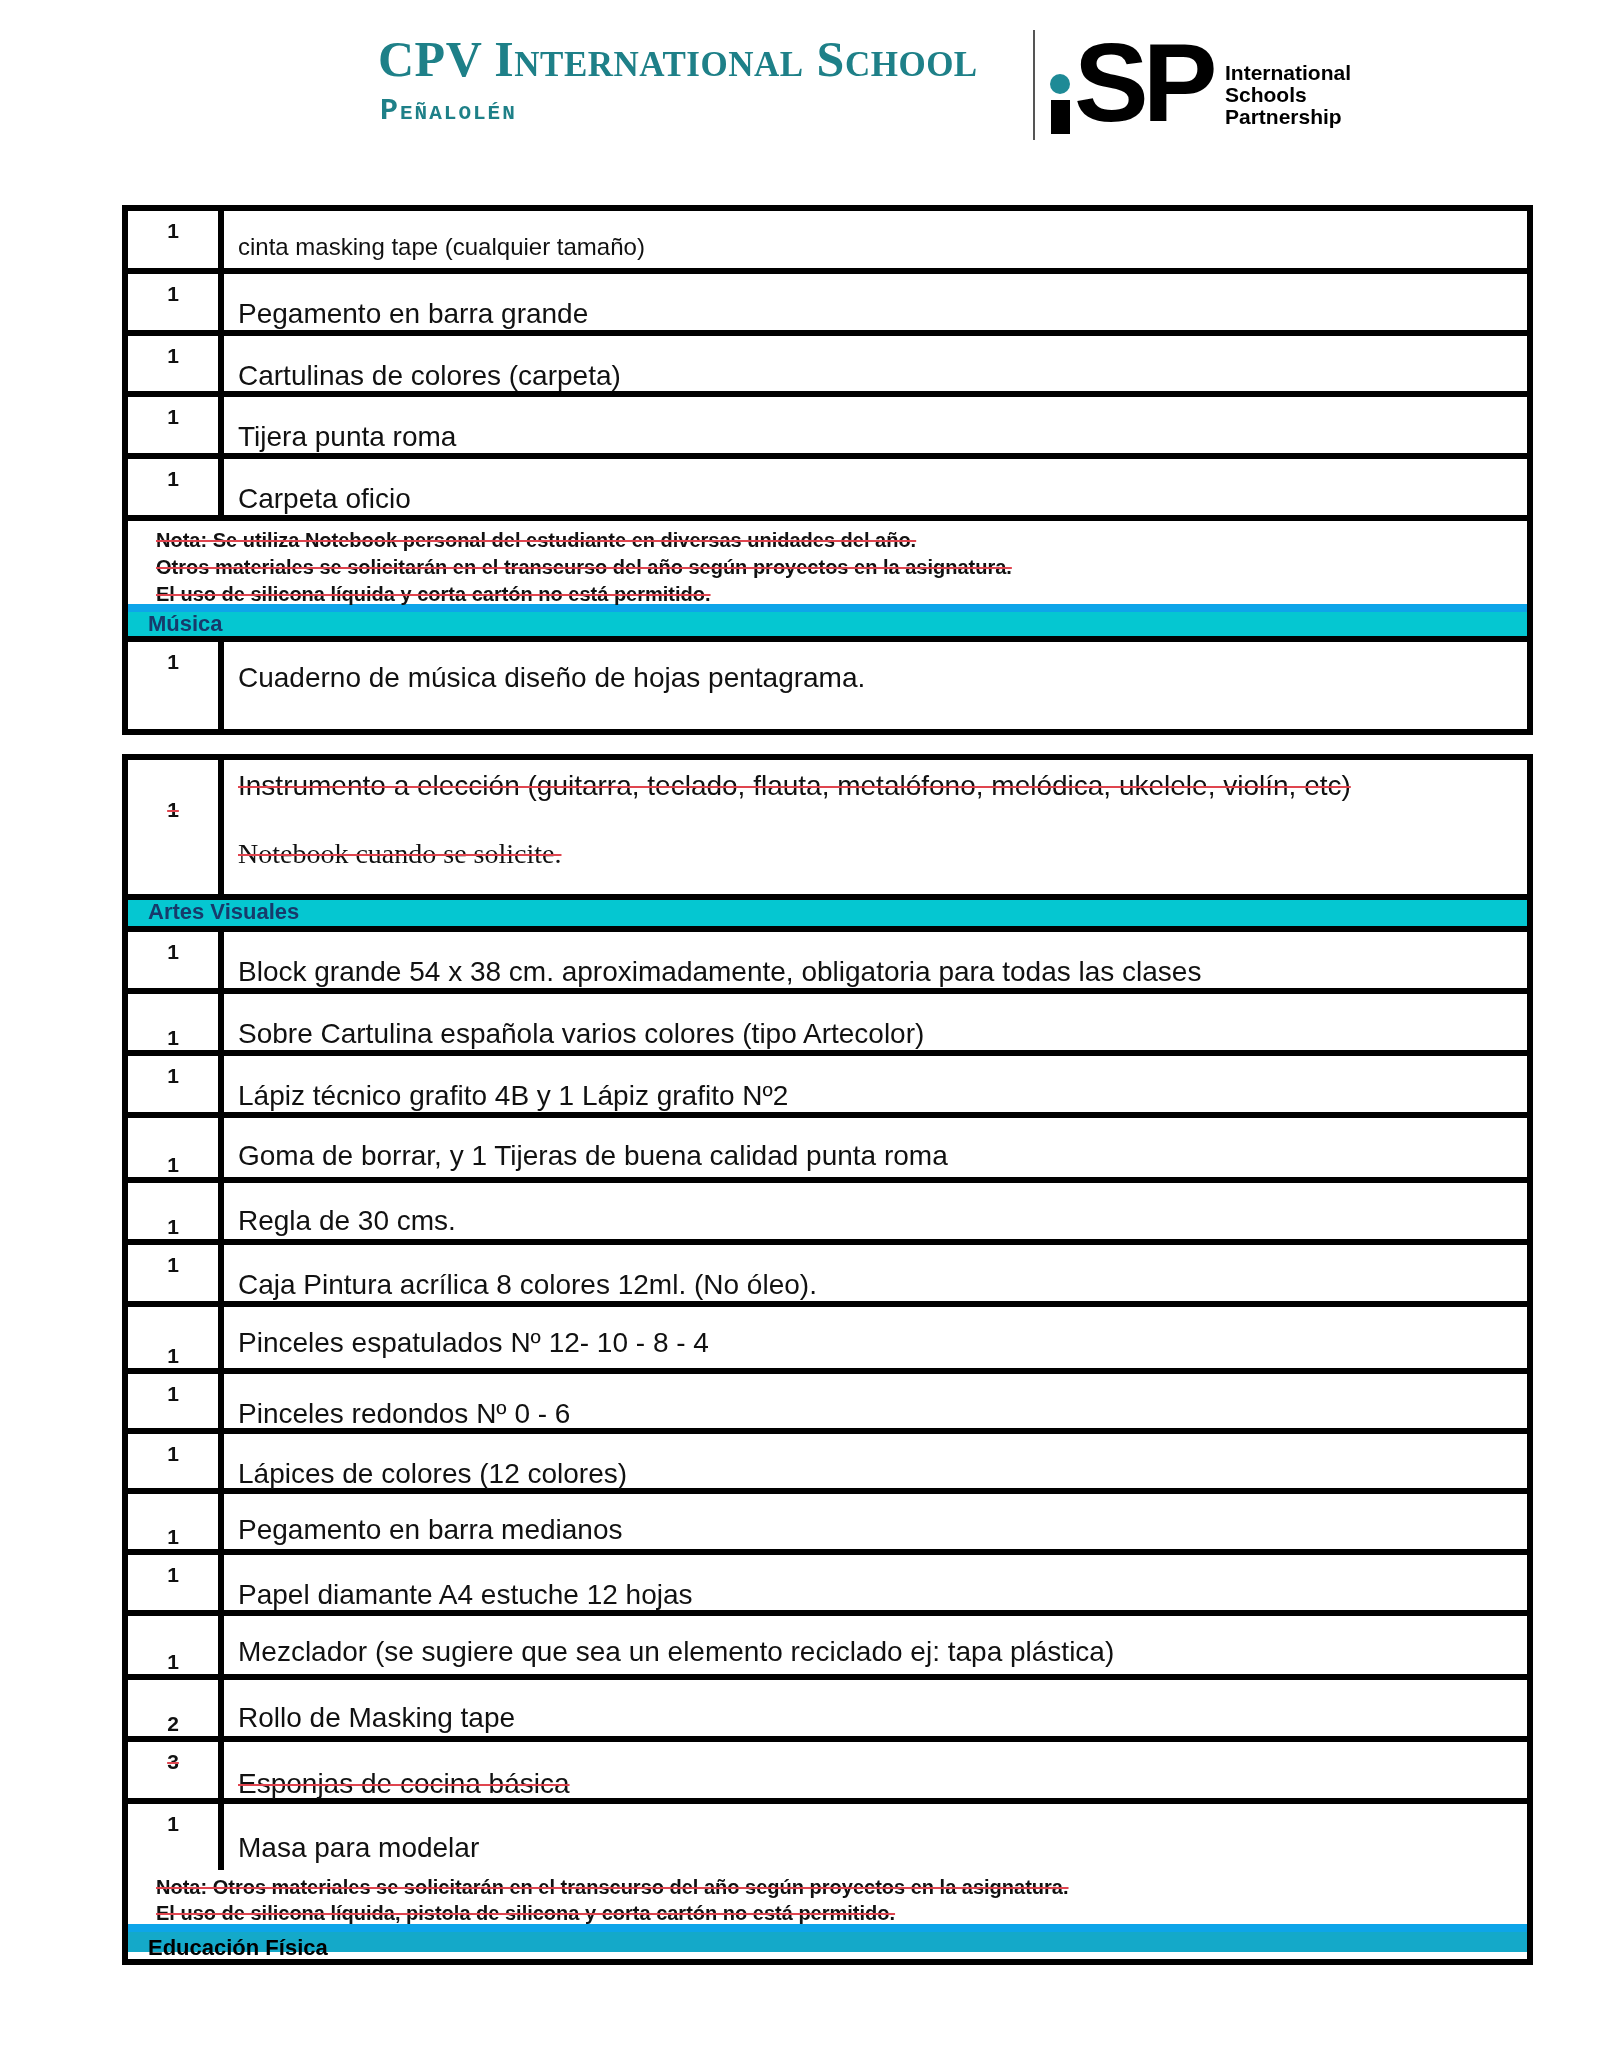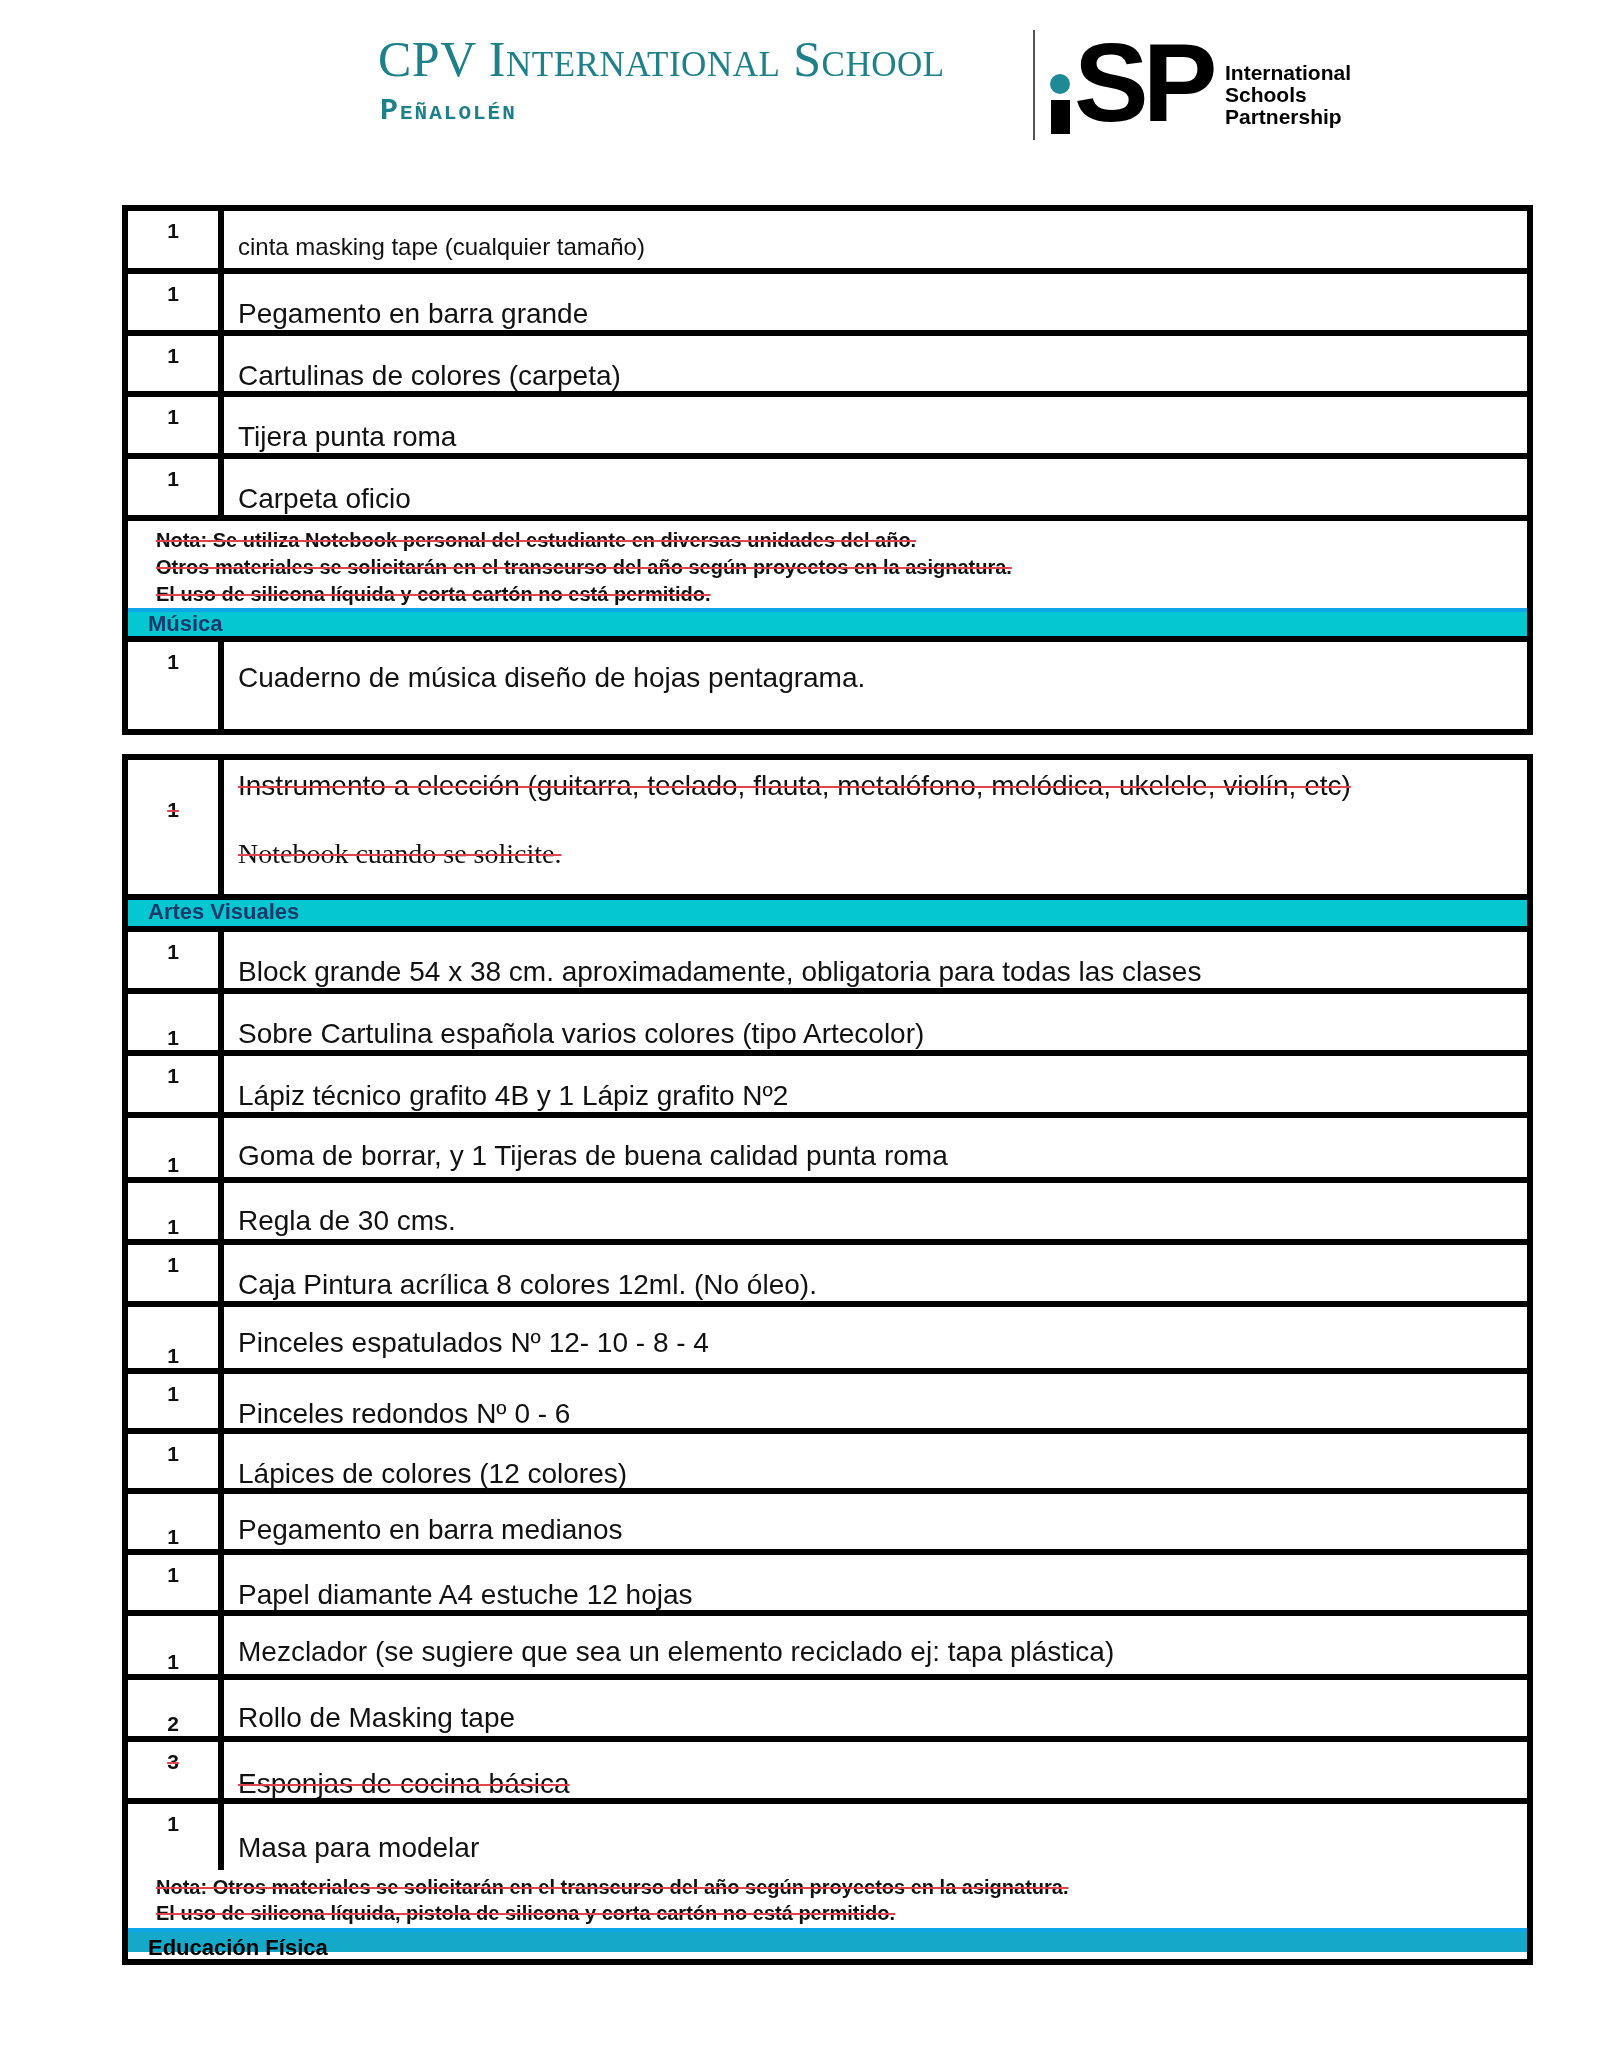--- a/index.html
+++ b/index.html
@@ -1,19 +1,19 @@
 <!DOCTYPE html>
 <html><head>
 <meta charset="utf-8">
 <style>
   html, body { margin: 0; padding: 0; background: #ffffff; }
   body { width: 1597px; height: 2048px; position: relative; overflow: hidden; font-family: "Liberation Sans", "DejaVu Sans", sans-serif; color: #111; }
 
   
-  .school-title { position: absolute; left: 378px; top: 30px; font-family: "Liberation Serif", "DejaVu Serif", serif; color: #1e8088; font-weight: normal; font-size: 50px; letter-spacing: 0.5px; font-variant: small-caps; white-space: nowrap; }
+  .school-title { position: absolute; left: 378px; top: 30px; font-family: "Liberation Serif", "DejaVu Serif", serif; color: #1e8088; font-weight: bold; font-size: 50px; letter-spacing: 0.5px; font-variant: small-caps; white-space: nowrap; }
   .school-sub { position: absolute; left: 380px; top: 94px; font-family: Liberation Mono, monospace; color: #1e8088; font-weight: bold; font-size: 30px; letter-spacing: 2px; font-variant: small-caps; white-space: nowrap; }
   .logo-divider { position: absolute; left: 1033px; top: 30px; width: 2px; height: 110px; background: #555; }
   .isp-mark { position: absolute; left: 1050px; top: 36px; height: 100px; width: 180px; }
   .isp-dot { position: absolute; left: 0px; top: 38px; width: 20px; height: 20px; border-radius: 50%; background: #1e8a96; }
   .isp-istem { position: absolute; left: 1px; top: 64px; width: 19px; height: 34px; background: #000; }
   .isp-letters { position: absolute; left: 24px; top: -8px; font-family: "Liberation Sans", sans-serif; font-weight: bold; font-size: 112px; line-height: 110px; color: #000; letter-spacing: -6px; }
   .isp-text { position: absolute; left: 1225px; top: 62px; font-family: "Liberation Sans", sans-serif; font-weight: bold; font-size: 21px; line-height: 22px; color: #000; }
 
   
   .tbl { position: absolute; left: 122px; width: 1411px; border: 6px solid #000; box-sizing: border-box; background: #fff; }
@@ -21,21 +21,21 @@
   .row:last-child { border-bottom: none; }
   .qty { position: absolute; left: 0; top: 0; bottom: 0; width: 90px; border-right: 6px solid #000; box-sizing: content-box; font-weight: bold; font-size: 21px; text-align: center; }
   .qty span { position: absolute; left: 0; right: 0; }
   .qty.top span { top: 8px; }
   .qty.bottom span { bottom: 0px; }
   .qty.mid span { top: 50%; transform: translateY(-50%); }
   .desc { position: absolute; left: 110px; right: 10px; font-size: 28px; white-space: nowrap; }
   .desc.l1 { top: 24px; }
   .strike { text-decoration: line-through; text-decoration-color: #e0454f; text-decoration-thickness: 2px; }
 
-  .note { position: absolute; left: 0; right: 0; border-bottom: 4px solid #0ea5e9; box-sizing: border-box; padding-left: 28px; font-weight: bold; font-size: 20px; line-height: 27px; }
+  .note { position: absolute; left: 0; right: 0; border-bottom: 8px solid #0ea5e9; box-sizing: border-box; padding-left: 28px; font-weight: bold; font-size: 20px; line-height: 27px; }
   .note div { white-space: nowrap; }
 
   .section { position: absolute; left: 0; right: 0; background: #05c7d1; border-bottom: 6px solid #000; box-sizing: border-box; color: #173a6b; font-weight: bold; font-size: 22px; padding-left: 20px; line-height: 24px; }
   .section.ef { background: #14a9c9; color: #000; border-bottom: none; }
 </style>
 </head>
 <body>
 
 <div class="school-title">CPV International School</div>
 <div class="school-sub">Peñalolén</div>

